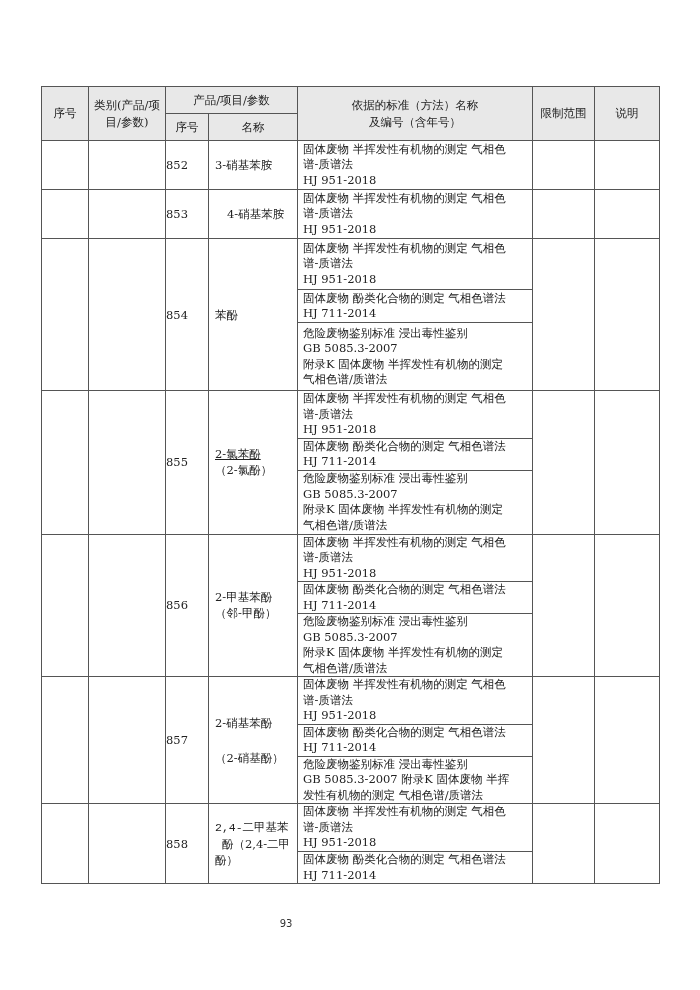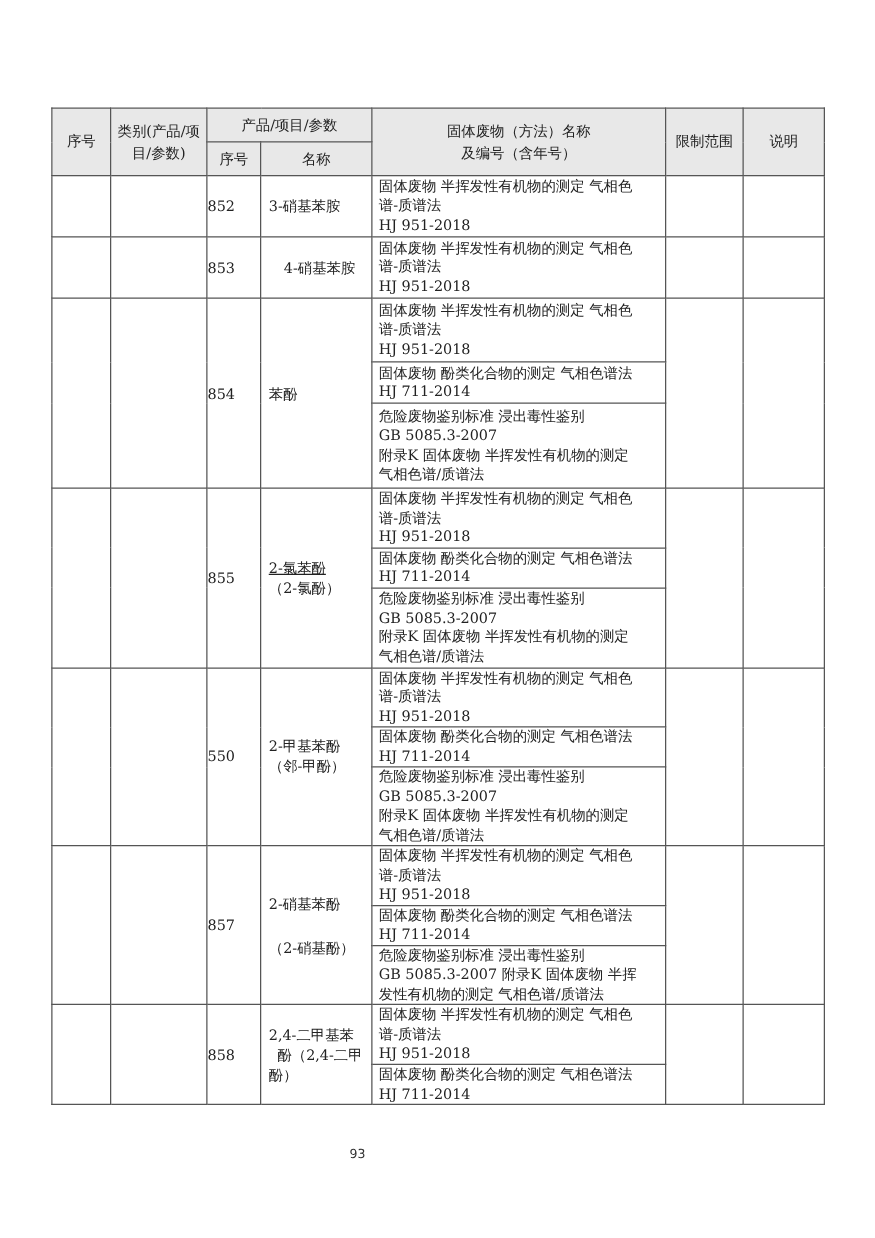--- a/index.html
+++ b/index.html
@@ -30,21 +30,21 @@
       <col style="width:65px">
   </colgroup>
   <thead>
     <tr style="height:27px">
       <th rowspan="2">序号</th>
       <th rowspan="2">
         <span>类别(产品/项目/参数)</span>
       </th>
       <th colspan="2">产品/项目/参数</th>
       <th rowspan="2">
-        <span style="display:block">固体废物（方法）名称</span>
+        <span style="display:block">依据的标准（方法）名称</span>
         <span style="display:block">及编号（含年号）</span>
       </th>
       <th rowspan="2">限制范围</th>
       <th rowspan="2">说明</th>
     </tr>
     <tr style="height:27px">
       <th>序号</th>
       <th>名称</th>
     </tr>
   </thead>
@@ -134,21 +134,21 @@
         <td class="std-text">
           <span>危险废物鉴别标准 浸出毒性鉴别</span>
           <span>GB 5085.3-2007</span>
           <span>附录K 固体废物 半挥发性有机物的测定</span>
           <span>气相色谱/质谱法</span>
         </td>
       </tr>
       <tr style="height: 47px;">
         <td rowspan="3"></td>
         <td rowspan="3"></td>
-        <td rowspan="3" class="c-center">550</td>
+        <td rowspan="3" class="c-center">856</td>
         <td rowspan="3" class="c-name">
           <span style="display: block;">2-甲基苯酚</span>
           <span style="display: block; padding-left: 0px;">（邻-甲酚）</span>
         </td>
         <td class="std-text">
           <span>固体废物 半挥发性有机物的测定 气相色</span>
           <span>谱-质谱法</span>
           <span>HJ 951-2018</span>
         </td>
         <td rowspan="3"></td>
@@ -195,21 +195,21 @@
           <span>危险废物鉴别标准 浸出毒性鉴别</span>
           <span>GB 5085.3-2007  附录K 固体废物 半挥</span>
           <span>发性有机物的测定  气相色谱/质谱法</span>
         </td>
       </tr>
       <tr style="height: 48px;">
         <td rowspan="2"></td>
         <td rowspan="2"></td>
         <td rowspan="2" class="c-center">858</td>
         <td rowspan="2" class="c-name">
-          <span style="display: block;">2,4-二甲基苯</span>
+          <span style="display: block; font-family: Liberation Mono, monospace;">2,4-二甲基苯</span>
           <span style="display: block; text-align: center;">酚（2,4-二甲</span>
           <span style="display: block;">酚）</span>
         </td>
         <td class="std-text">
           <span>固体废物 半挥发性有机物的测定 气相色</span>
           <span>谱-质谱法</span>
           <span>HJ 951-2018</span>
         </td>
         <td rowspan="2"></td>
         <td rowspan="2"></td>

